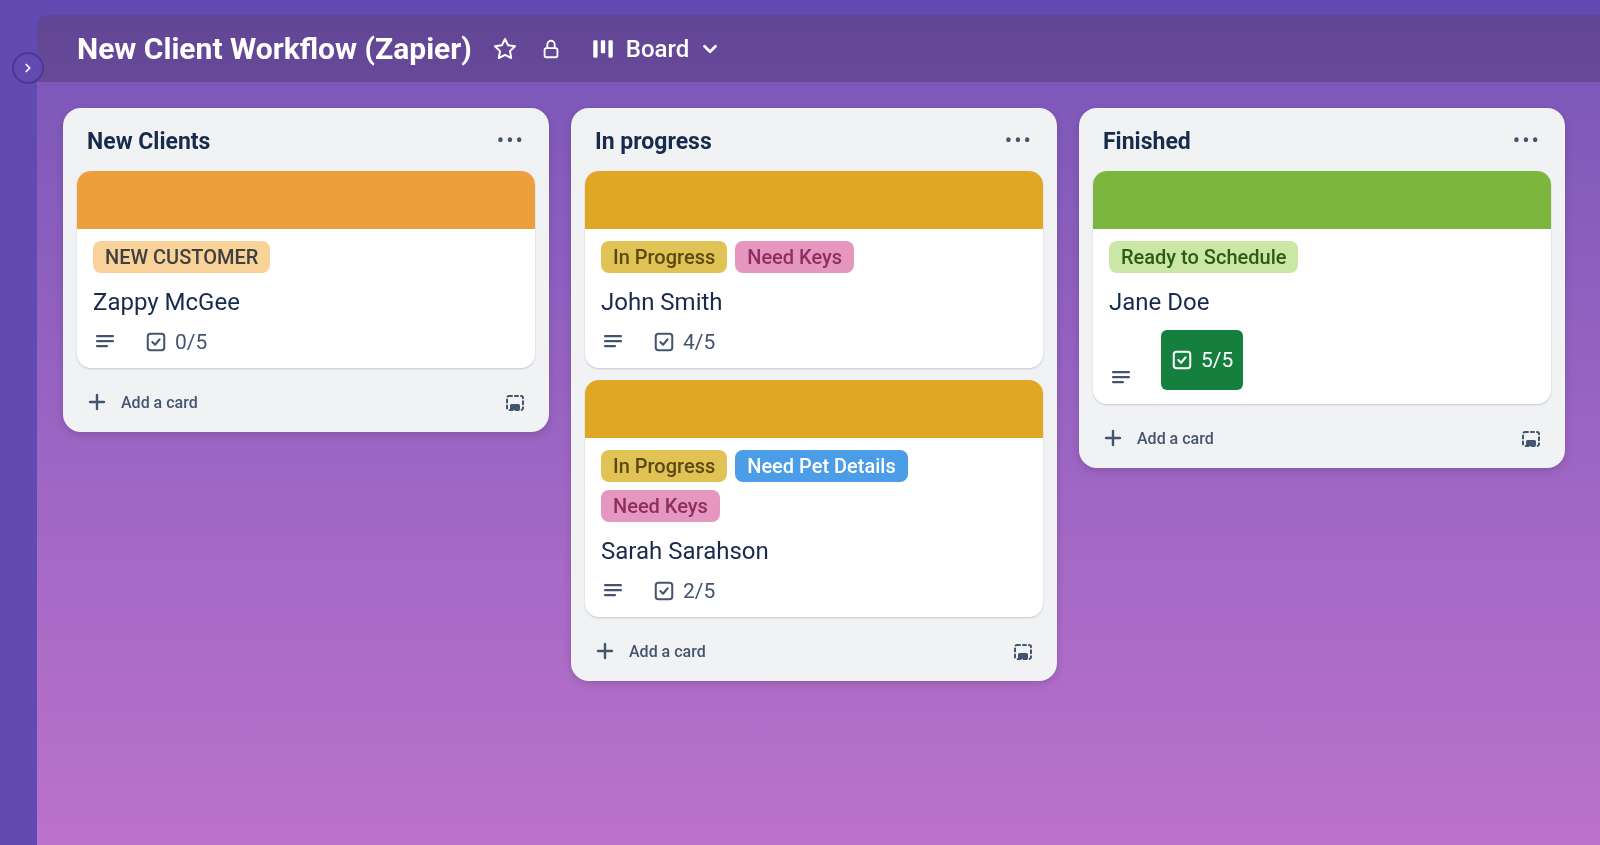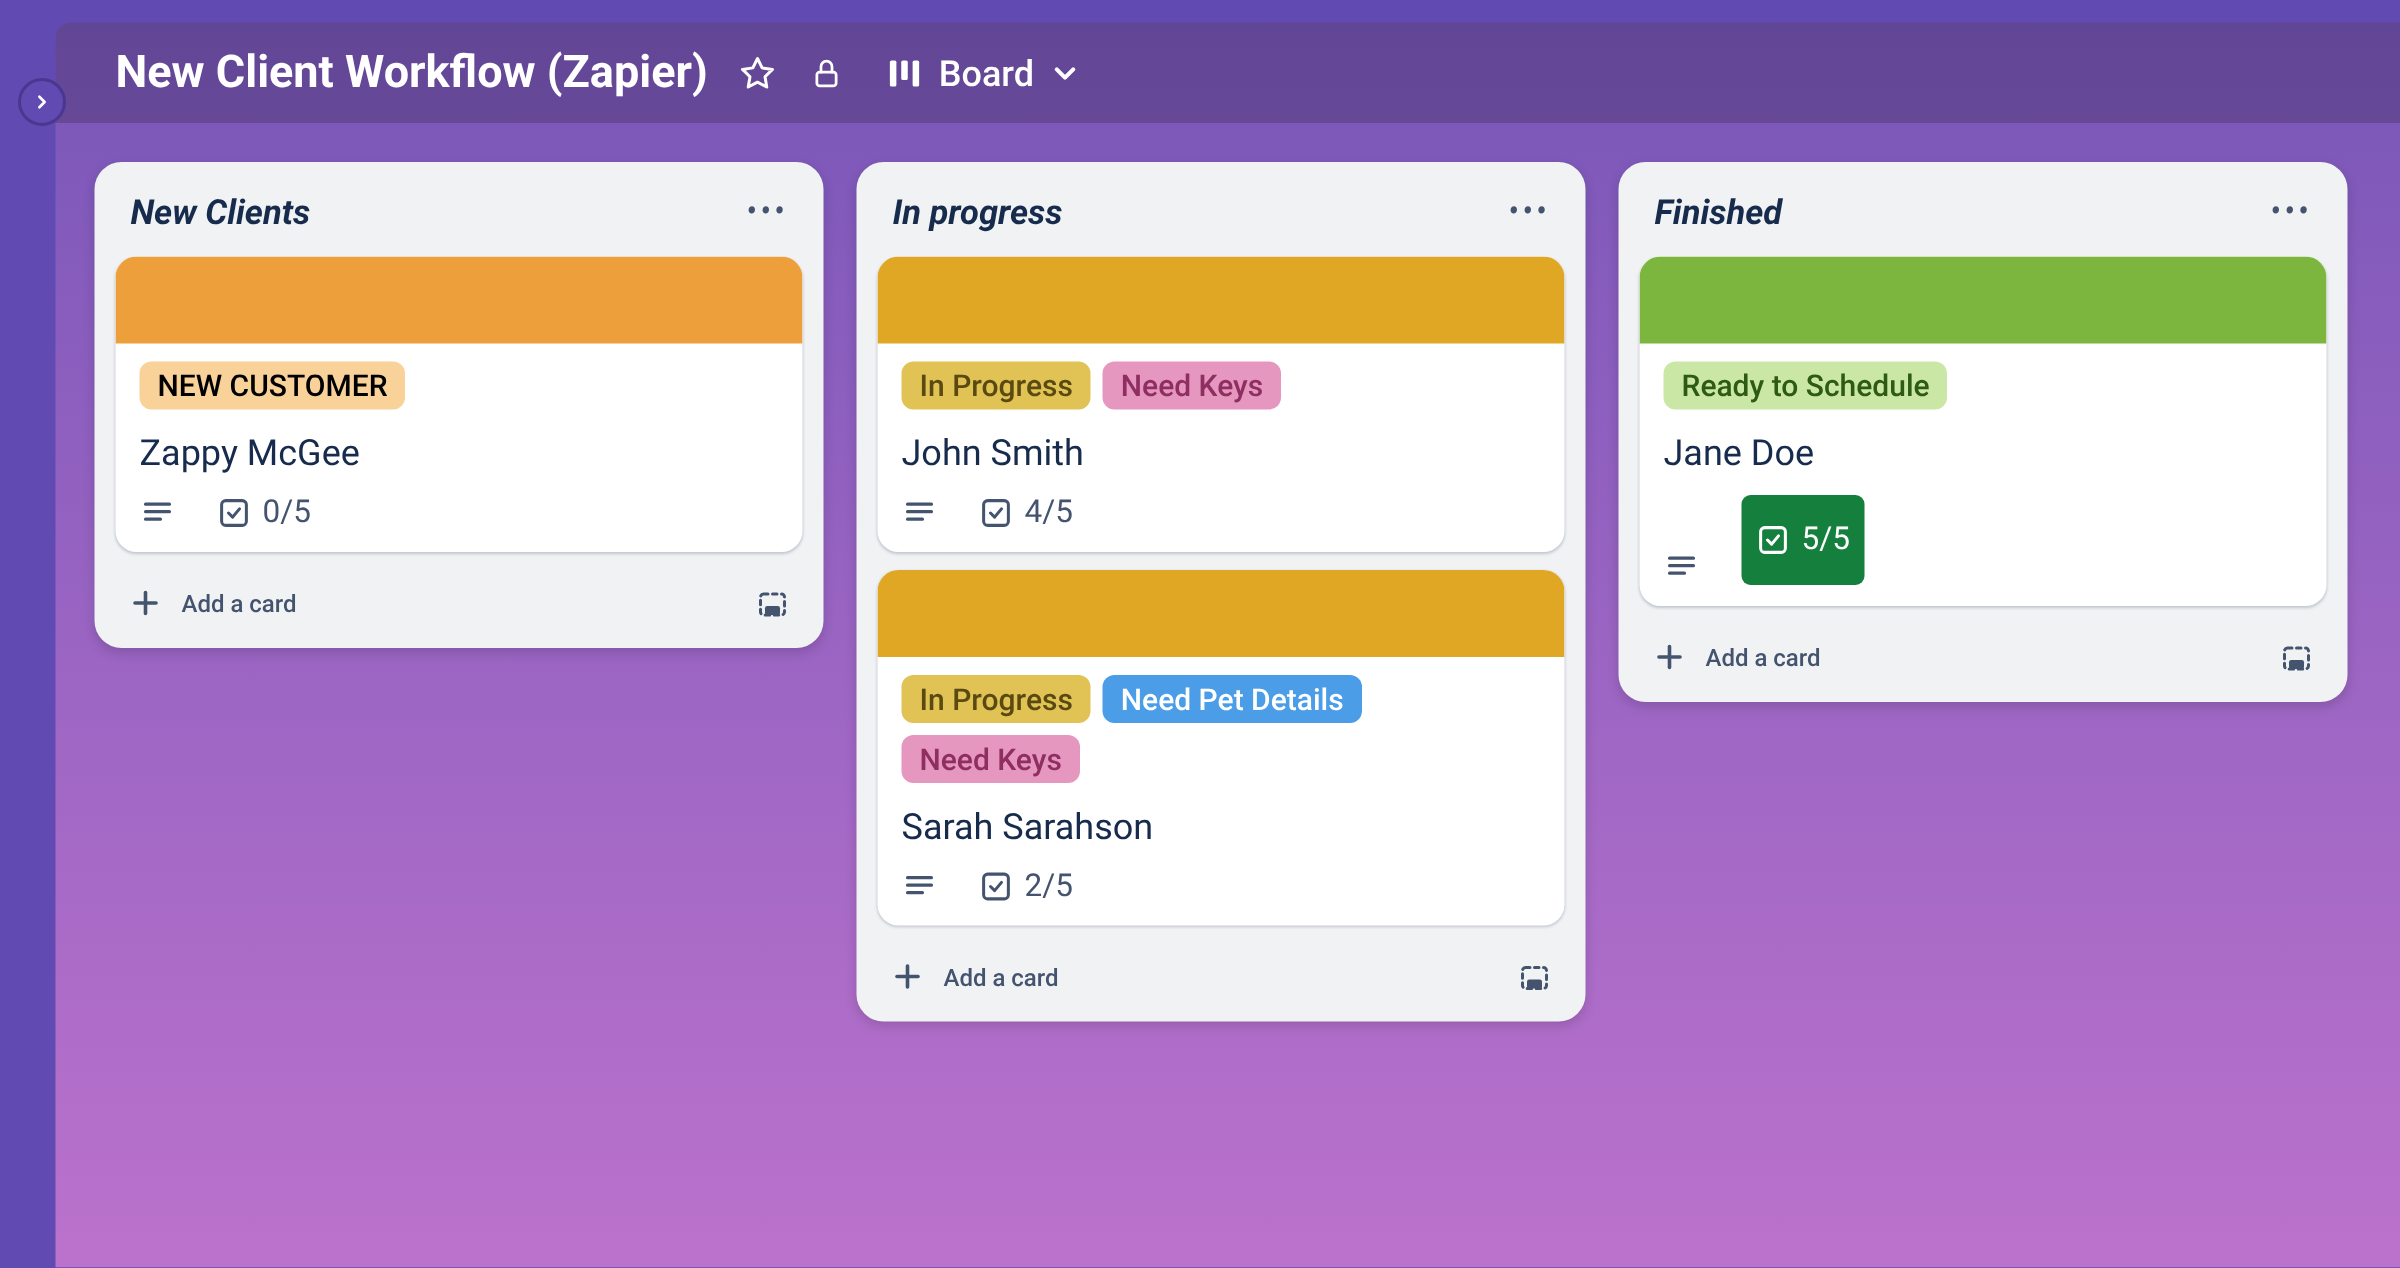--- a/index.html
+++ b/index.html
@@ -76,24 +76,23 @@
   background: #f1f2f4;
   border-radius: 18px;
   width: 486px;
   padding: 14px 14px 16px 14px;
   display: flex;
   flex-direction: column;
   box-shadow: 0 3px 8px rgba(0,0,0,0.15);
 }
 .list-header {
   display: flex;
-  align-items: center;
+  align-items: flex-start;
   justify-content: space-between;
   padding: 6px 10px 16px 10px;
-  font-style: italic;
 }
 .list-name {
   font-size: 23px;
   font-weight: 700;
   color: #172b4d;
 }
 .list-menu {
   color: #44546f;
   font-size: 22px;
   letter-spacing: 2px;
@@ -206,21 +205,21 @@
     <div class="board-canvas" id="canvas">
         <div class="list">
           <div class="list-header">
             <div class="list-name">New Clients</div>
             <div class="list-menu">•••</div>
           </div>
           <div class="card">
             <div class="card-cover" style="background: rgb(236, 159, 58);"></div>
             <div class="card-body">
               <div class="labels">
-                <span class="label" style="background: rgb(248, 210, 153); color: #000000;">NEW CUSTOMER</span>
+                <span class="label" style="background: rgb(248, 210, 153); color: #404040;">NEW CUSTOMER</span>
               </div>
               <div class="card-title">Zappy McGee</div>
               <div class="badges">
                 <span class="badge">
                   <svg width="24" height="24" viewBox="0 0 24 24" fill="currentColor">
                     <rect x="3" y="5" width="18" height="2.2" rx="1"></rect>
                     <rect x="3" y="10" width="18" height="2.2" rx="1"></rect>
                     <rect x="3" y="15" width="12" height="2.2" rx="1"></rect>
                   </svg>
                 </span>

